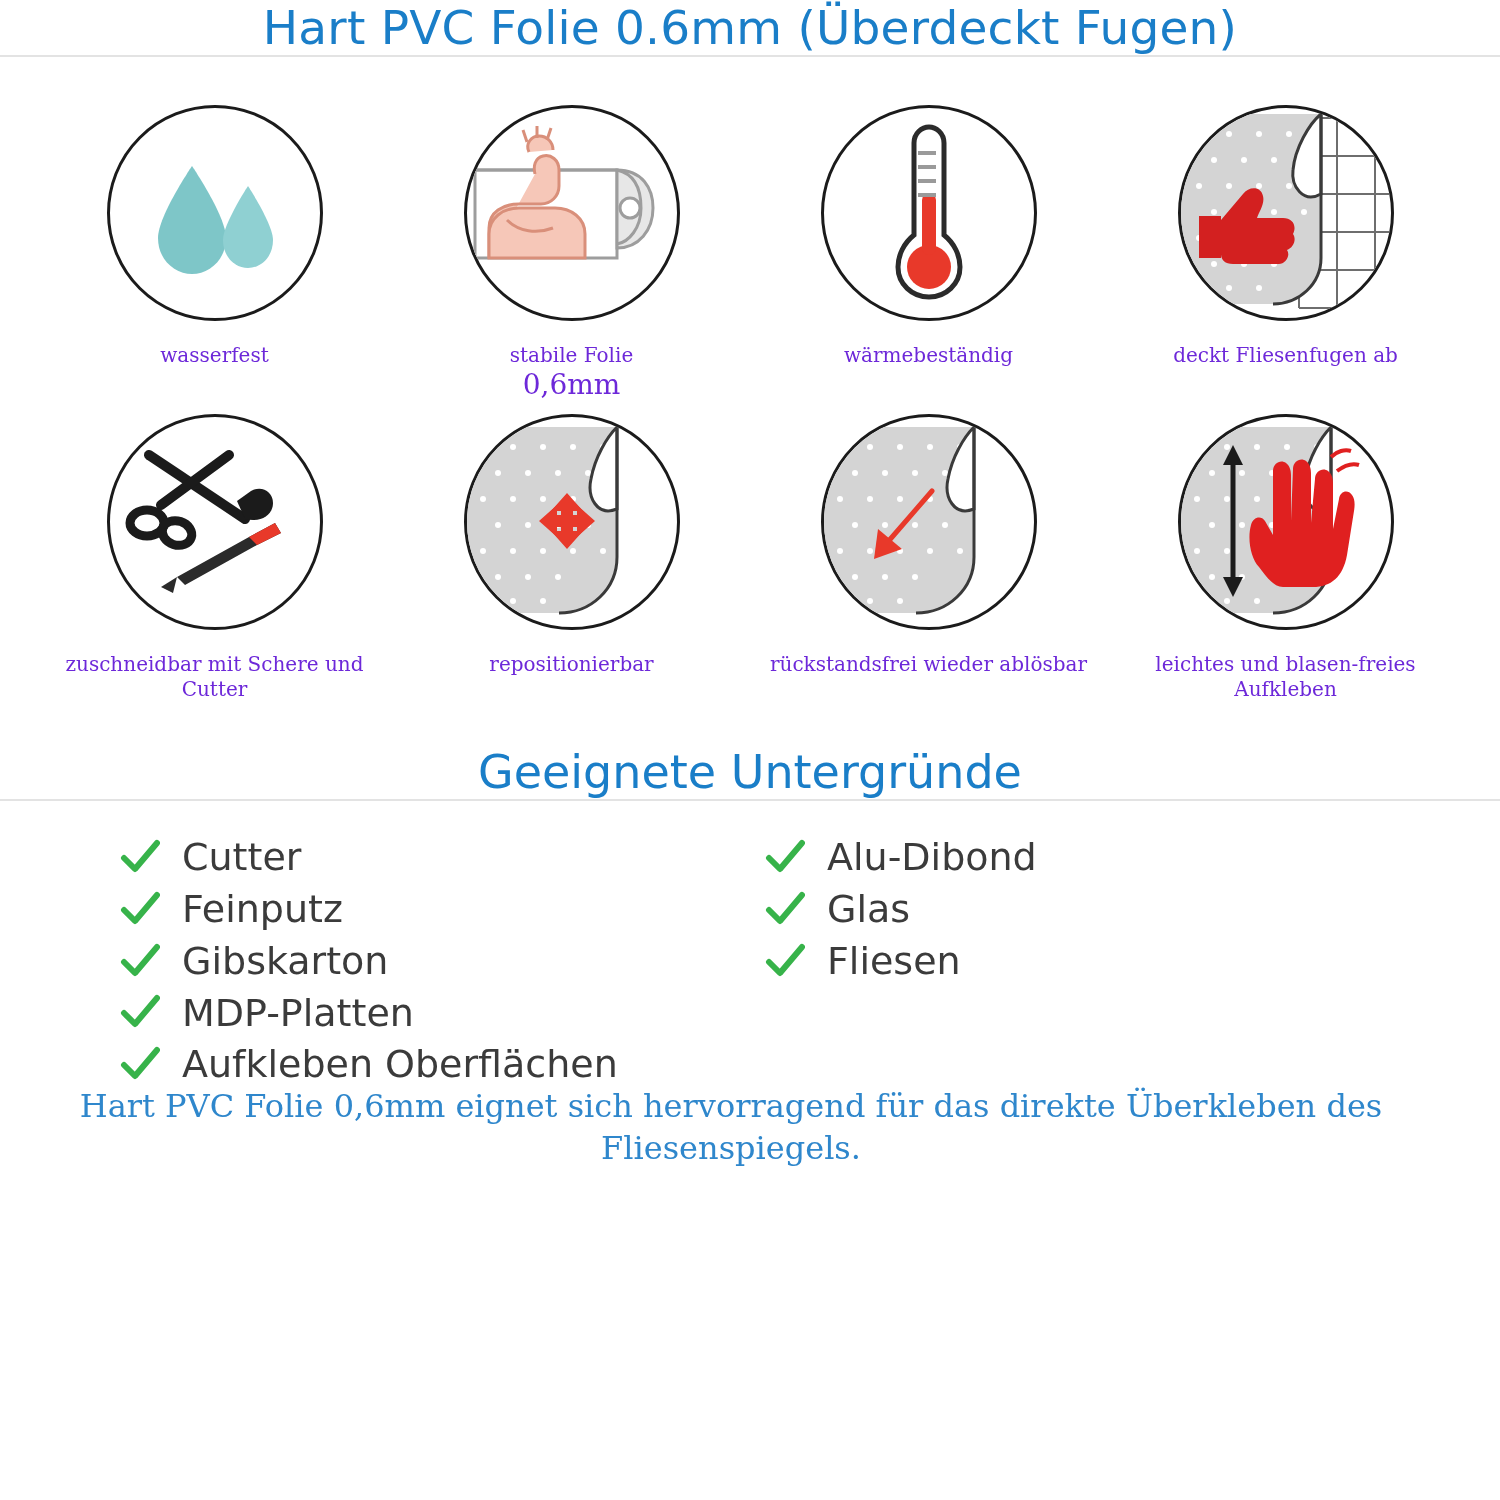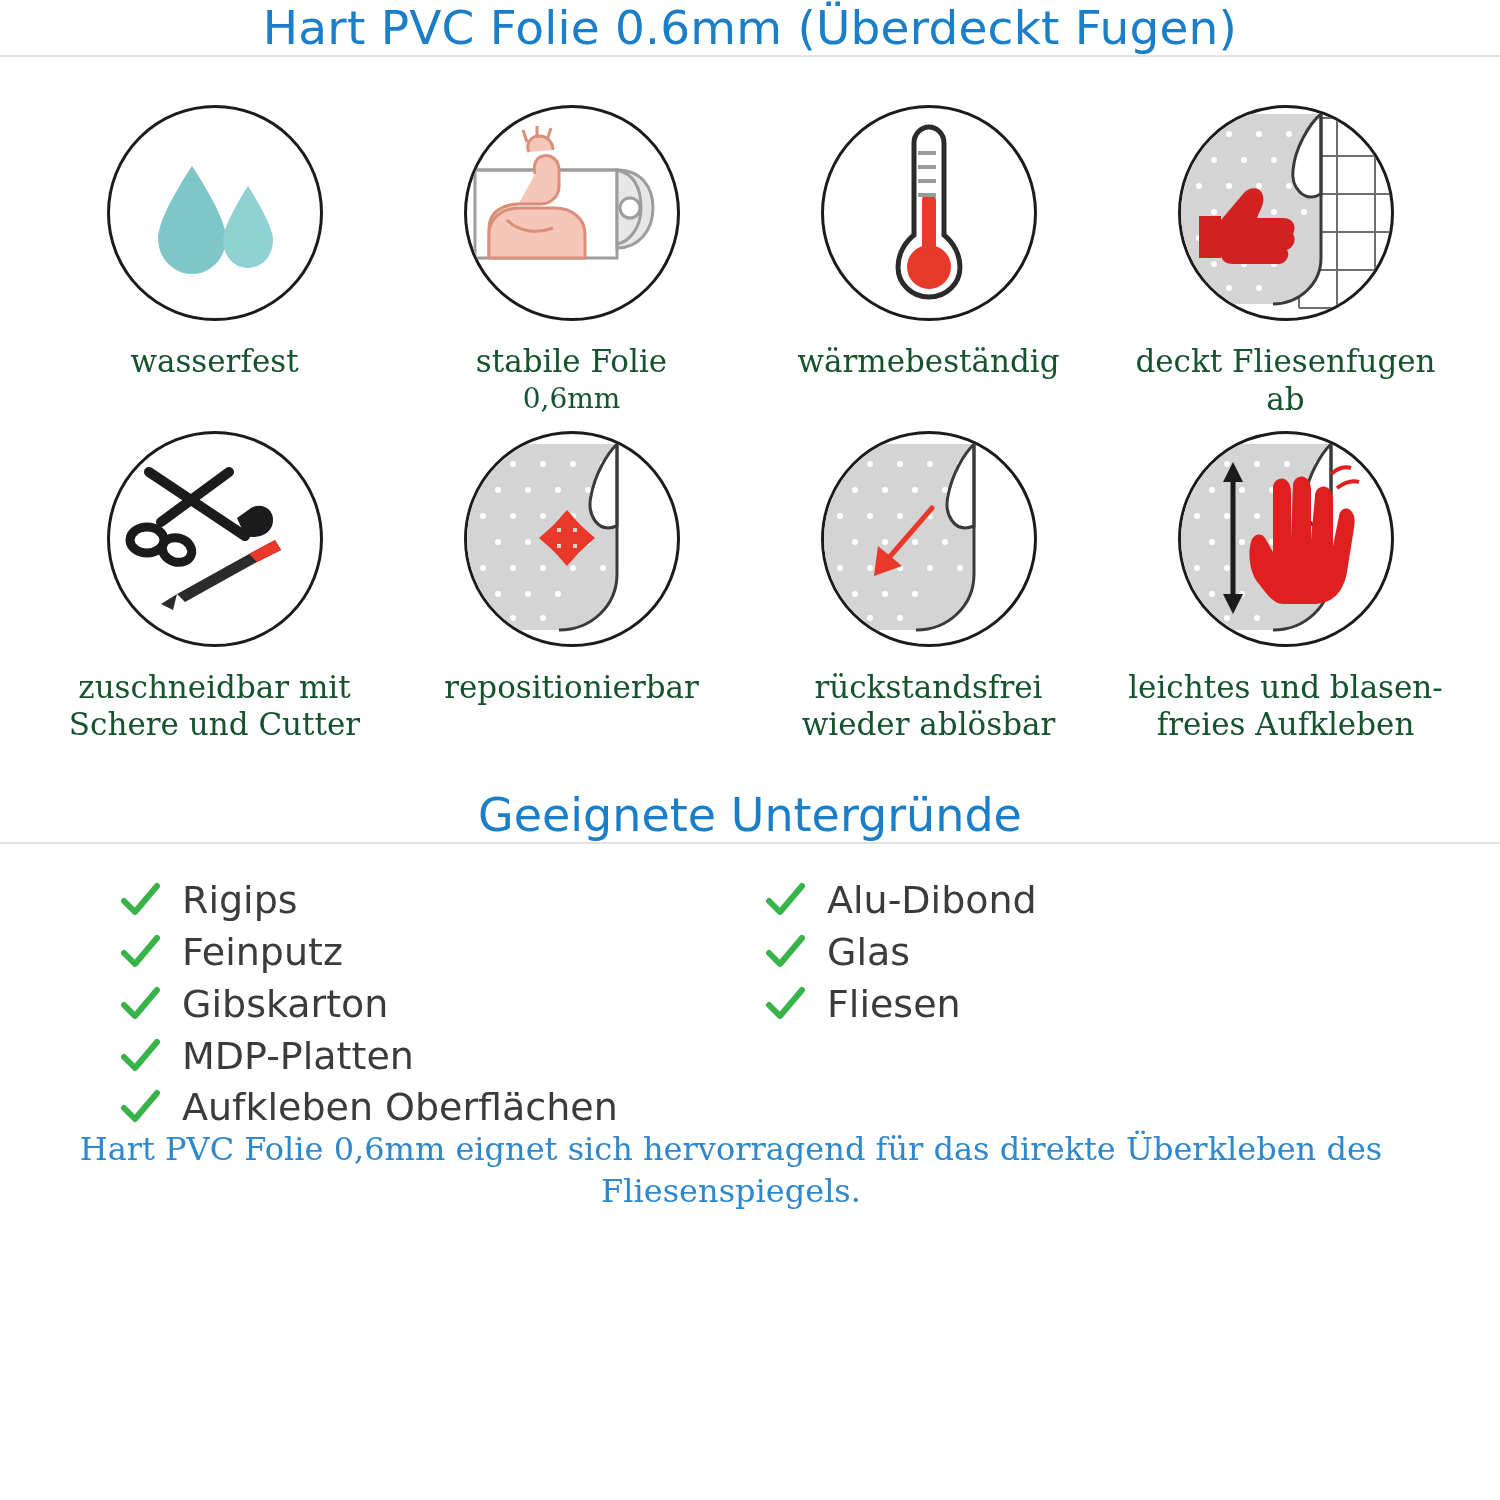--- a/index.html
+++ b/index.html
@@ -58,30 +58,30 @@
     border: 3px solid #1b1b1b;
     overflow: hidden;
     position: relative;
     background: #fff;
     display: flex;
     align-items: center;
     justify-content: center;
   }
   .feature-label {
     margin-top: 22px;
-    font-size: 31px;
+    font-size: 20px;
     line-height: 1.22;
     text-align: center;
-    color: #14532d;
+    color: #6d28d9;
     font-family: "DejaVu Serif", serif;
     max-width: 330px;
   }
   .feature-sub {
     font-size: 28px;
-    color: #14532d;
+    color: #6d28d9;
     text-align: center;
     line-height: 1.25;
     font-family: "DejaVu Serif", serif;
   }
 
   
   .section-title-wrap {
     margin-top: 44px;
     border-bottom: 2px solid #e3e3e3;
     text-align: center;
@@ -432,21 +432,21 @@
   </div>
 
   <div class="substrates">
     <div class="sub-col">
       <div class="sub-item">
         <span class="check">
           <svg class="check" viewBox="0 0 40 40">
               <path d="M4 20 L15 31 L37 5" fill="none" stroke="#37b34a" stroke-width="6" stroke-linecap="round" stroke-linejoin="round"></path>
             </svg>
         </span>
-        <span class="sub-label">Rigips</span>
+        <span class="sub-label">Cutter</span>
       </div>
       <div class="sub-item">
         <span class="check">
           <svg class="check" viewBox="0 0 40 40">
               <path d="M4 20 L15 31 L37 5" fill="none" stroke="#37b34a" stroke-width="6" stroke-linecap="round" stroke-linejoin="round"></path>
             </svg>
         </span>
         <span class="sub-label">Feinputz</span>
       </div>
       <div class="sub-item">

